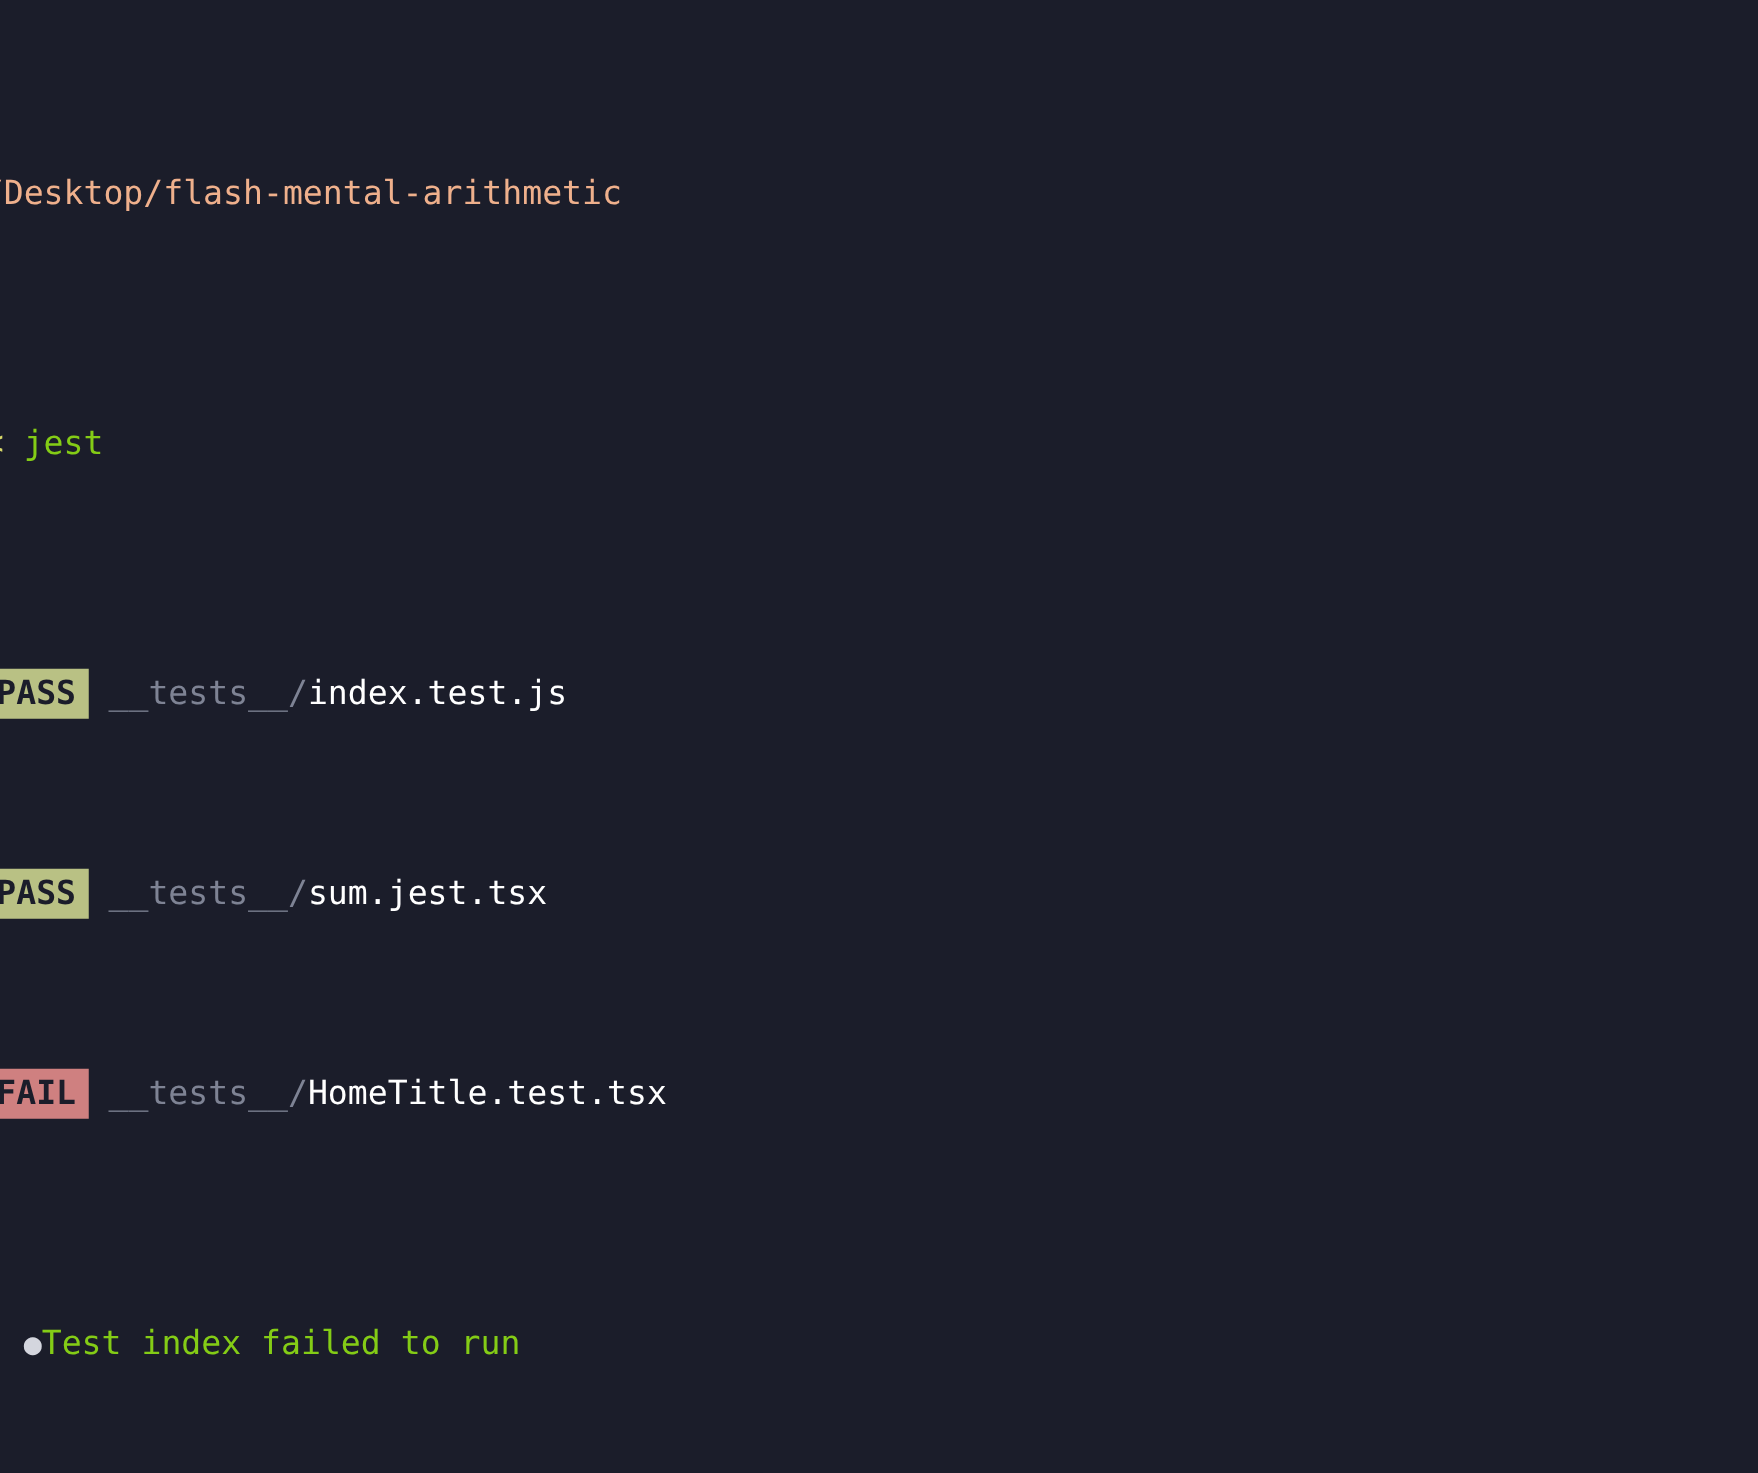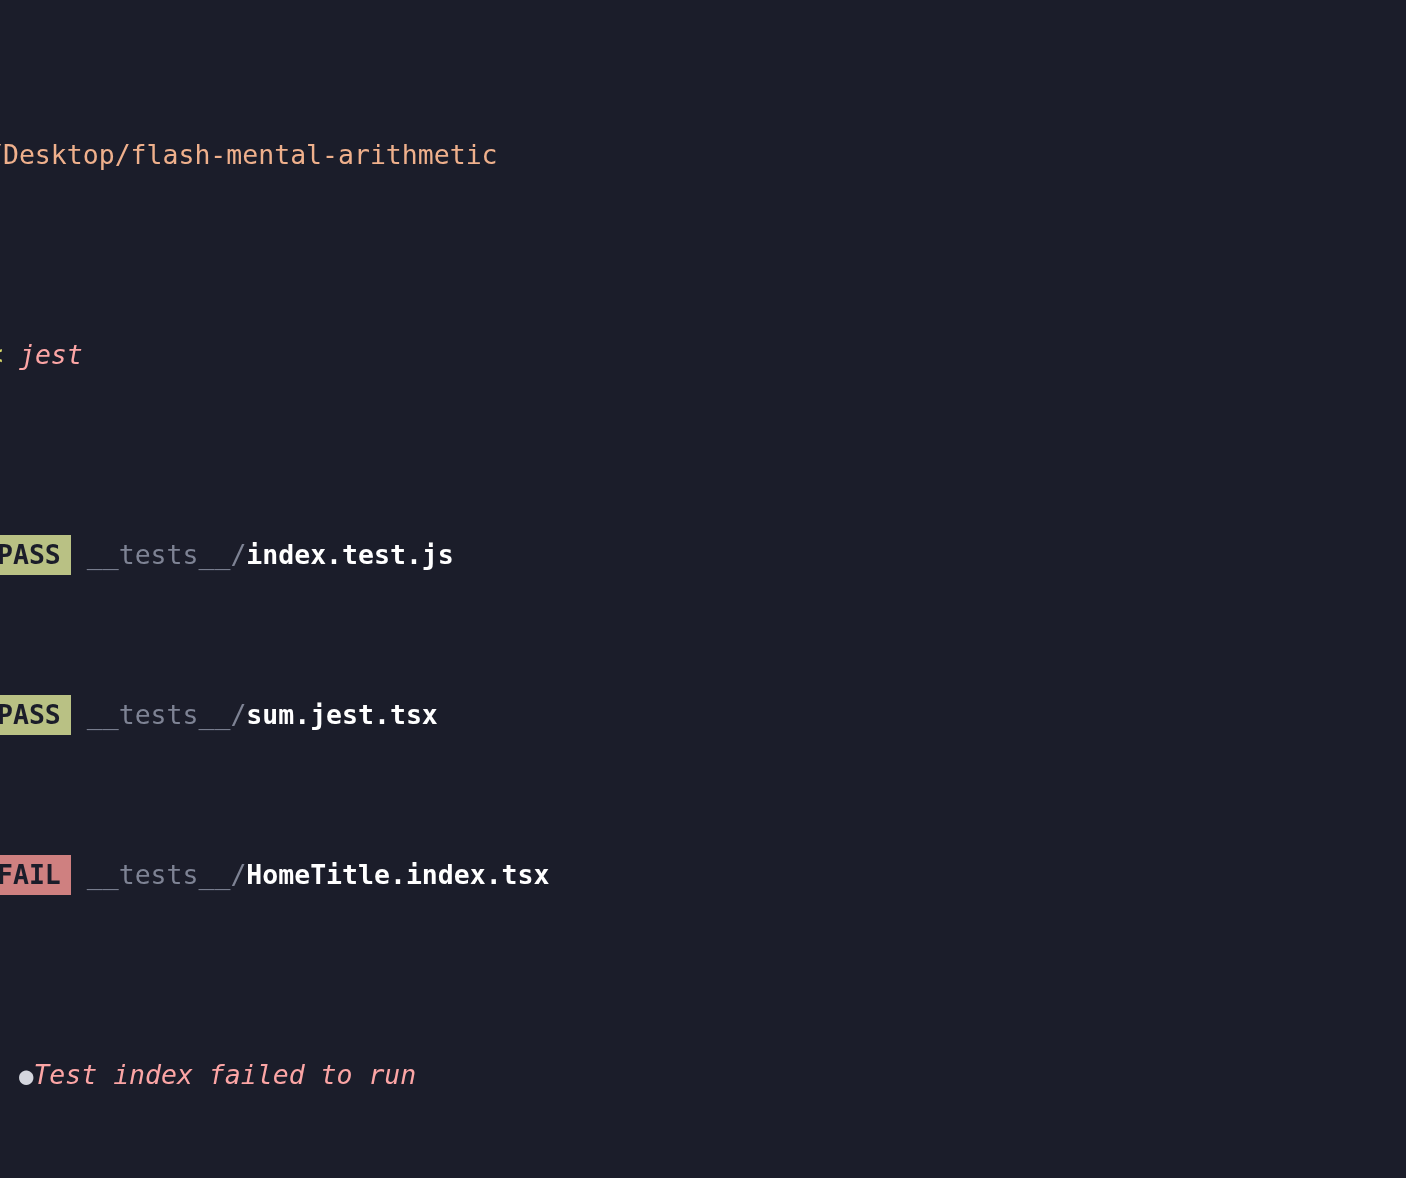--- a/index.html
+++ b/index.html
@@ -38,22 +38,22 @@
     width: 1440px;
   }
 
   .row {
     height: 40px;
     white-space: pre;
     display: block;
   }
 
   
-  .c-white     { color: #fca5a5; font-style: italic; }
-  .c-bright    { color: #ffffff; font-weight: bold; }
+  .c-white     { color: #84cc16; }
+  .c-bright    { color: #ffffff; font-weight: normal; }
   .c-dim       { color: #7e8394; text-align: right; }
   .c-orange    { color: #efb08c; }
 
   
   .badge {
     display: inline-block;
     padding: 0 10px;
     font-weight: bold;
     color: #1b1d2a;
   }
@@ -74,21 +74,21 @@
     <div class="row"><span class="c-orange">/Desktop/flash-mental-arithmetic</span></div>
 
     
     <div class="row"><span class="prompt-arrow">&lt;</span><span class="c-white"> </span><span class="c-white">jest</span></div>
 
     
     <div class="row"><span class="badge badge-pass">PASS</span><span class="c-dim"> </span><span class="c-dim">__tests__/</span><span class="c-bright">index.test.js</span></div>
 
     <div class="row"><span class="badge badge-pass">PASS</span><span class="c-dim"> </span><span class="c-dim">__tests__/</span><span class="c-bright">sum.jest.tsx</span></div>
 
-    <div class="row"><span class="badge badge-fail">FAIL</span><span class="c-dim"> </span><span class="c-dim">__tests__/</span><span class="c-bright">HomeTitle.index.tsx</span></div>
+    <div class="row"><span class="badge badge-fail">FAIL</span><span class="c-dim"> </span><span class="c-dim">__tests__/</span><span class="c-bright">HomeTitle.test.tsx</span></div>
 
     
     <div class="row">  <span class="bullet">●</span><span class="c-white">Test index failed to run</span></div>
 
     
     
 
     
     
     

